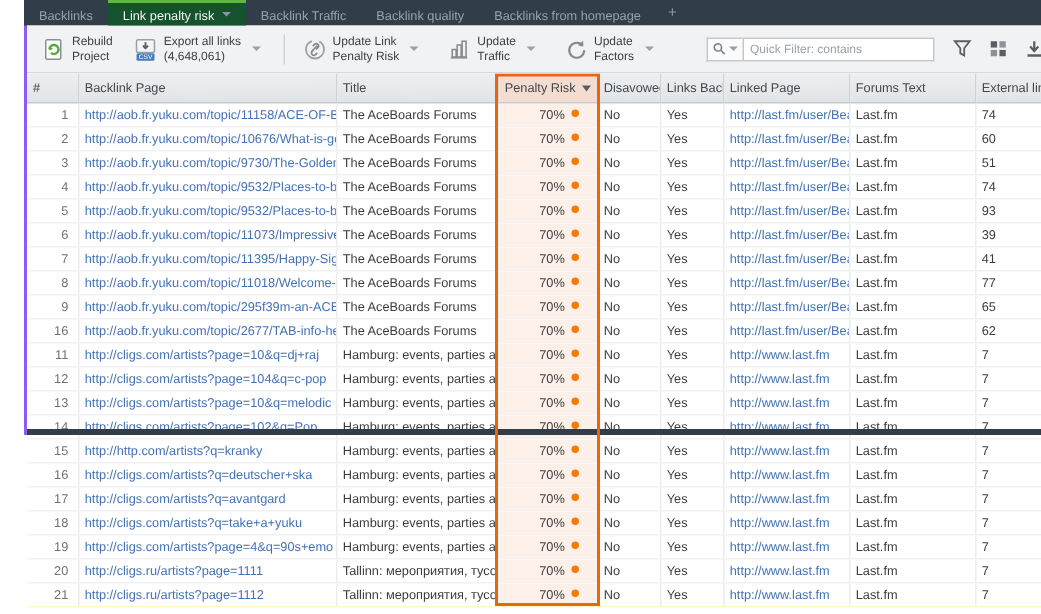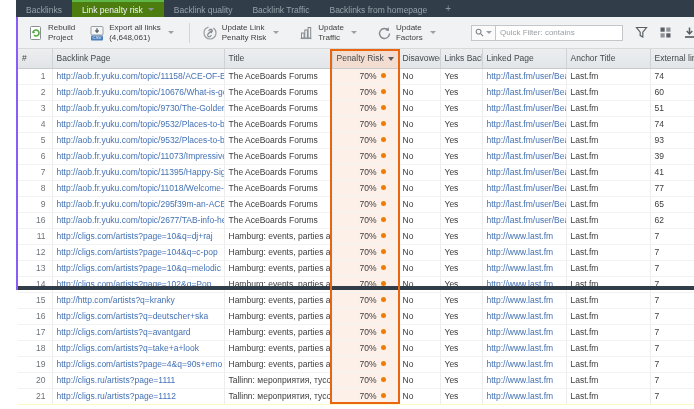--- a/index.html
+++ b/index.html
@@ -5,21 +5,21 @@
   * { margin:0; padding:0; box-sizing:border-box; }
   html,body { width:694px; height:409px; overflow:hidden; background:#fff;
     font-family:"Liberation Sans", sans-serif; }
   .window { width:694px; height:290px; background:#313d49;
     border-left:2px solid #8b5cf6; border-right:2px solid #313d49; position:relative;margin-left:16px; }
 
   
   .tabbar { height:17px; background:#313d49; display:flex; align-items:stretch; margin:0 -2px; }
   .tab { display:flex; align-items:center; padding:0 10px; font-size:8.5px;
     color:#98a2ab; cursor:pointer; border-top:2px solid transparent; white-space:nowrap; }
-  .tab.active { background:#4d7c0f; color:#f2f4f5; border-top:2px solid #5fb746; }
+  .tab.active { background:#14532d; color:#f2f4f5; border-top:2px solid #5fb746; }
   .tab .chev { margin-left:5px; width:0; height:0; border-left:3px solid transparent;
     border-right:3px solid transparent; border-top:3px solid #8b959e; }
   .tab-plus { display:flex; align-items:center; padding:0 8px; color:#8b959e; font-size:10px; }
 
   
   .content { background:#fef9c3; height:388px; }
   .toolbar { height:32px; background:#f1f2f3; border-bottom:1px solid #d6d8da;
     display:flex; align-items:center; padding:0 6px; }
   .tbtn { display:flex; align-items:center; gap:4px; padding:2px 4px; cursor:pointer; }
   .tbtn .lbl { font-size:8px; line-height:1.2; color:#3e3e3e; white-space:nowrap; }
@@ -80,24 +80,24 @@
 <div class="window">
   <div class="tabbar">
       <div class="tab">
         <span>Backlinks</span>
       </div>
       <div class="tab active">
         <span>Link penalty risk</span>
         <span class="chev"></span>
       </div>
       <div class="tab">
+        <span>Backlink Traffic</span>
+      </div>
+      <div class="tab">
         <span>Backlink quality</span>
-      </div>
-      <div class="tab">
-        <span>Backlink Traffic</span>
       </div>
       <div class="tab">
         <span>Backlinks from homepage</span>
       </div>
       <div class="tab-plus">+</div>
     </div>
 
   <div class="content">
     <div class="toolbar">
 
@@ -228,21 +228,21 @@
         </colgroup>
         <thead>
             <tr>
               <td class="">#</td>
               <td class="">Backlink Page</td>
               <td class="">Title</td>
               <td class="hl">Penalty Risk<span class="sort-arrow"></span></td>
               <td class="">Disavowed</td>
               <td class="">Links Back</td>
               <td class="">Linked Page</td>
-              <td class="">Anchor Title</td>
+              <td class="">Forums Text</td>
               <td class="r">External links</td>
             </tr>
           </thead>
         <tbody>
             <tr>
               <td class="num">1</td>
               <td class="link">http://aob.fr.yuku.com/topic/11158/ACE-OF-BASE-H...</td>
               <td class="">The AceBoards Forums</td>
               <td class="hl">70%<span class="dot" style="background: rgb(240, 124, 0);"></span></td>
               <td class="">No</td>
@@ -422,21 +422,21 @@
               <td class="">Hamburg: events, parties and con...</td>
               <td class="hl">70%<span class="dot" style="background: rgb(240, 124, 0);"></span></td>
               <td class="">No</td>
               <td class="">Yes</td>
               <td class="link">http://www.last.fm</td>
               <td class="">Last.fm</td>
               <td class="r">7</td>
             </tr>
             <tr>
               <td class="num">18</td>
-              <td class="link">http://cligs.com/artists?q=take+a+look</td>
+              <td class="link">http://cligs.com/artists?q=take+a+yuku</td>
               <td class="">Hamburg: events, parties and con...</td>
               <td class="hl">70%<span class="dot" style="background: rgb(240, 124, 0);"></span></td>
               <td class="">No</td>
               <td class="">Yes</td>
               <td class="link">http://www.last.fm</td>
               <td class="">Last.fm</td>
               <td class="r">7</td>
             </tr>
             <tr>
               <td class="num">19</td>

